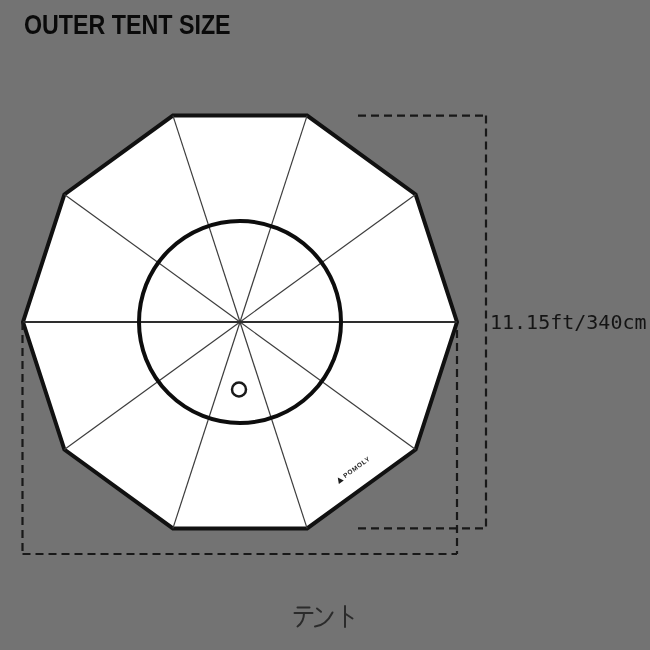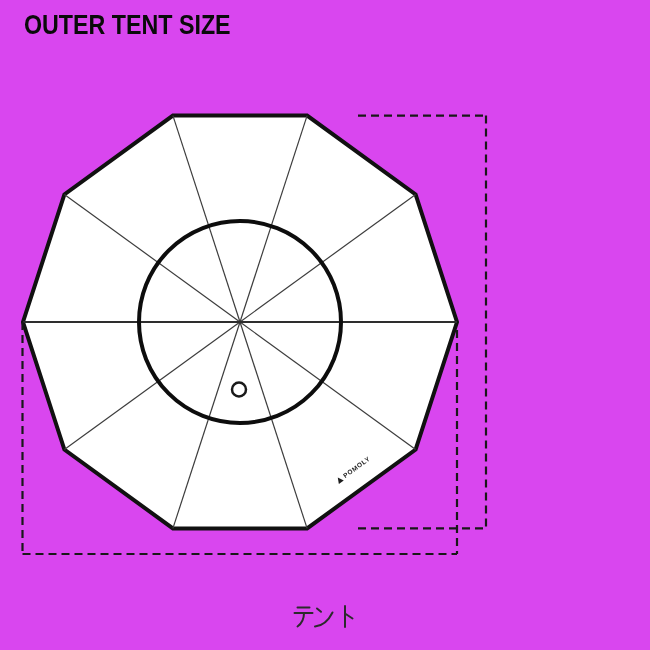--- a/index.html
+++ b/index.html
@@ -1,17 +1,17 @@
 <!DOCTYPE html>
 <html><head>
 <meta charset="utf-8">
 <style>
   html,body{margin:0;padding:0;background:#ffffff;}
   .canvas{
-    position:relative;width:650px;height:650px;background:#d946ef;overflow:hidden;
+    position:relative;width:650px;height:650px;background:#737373;overflow:hidden;
     font-family:"Liberation Sans",sans-serif;
   }
   .page-title{
     position:absolute;left:24px;top:9px;margin:0;
     font-size:28px;font-weight:bold;color:#0a0a0a;letter-spacing:0px;
     transform:scaleX(0.83);transform-origin:left center;white-space:nowrap;
   }
   .diagram-svg{position:absolute;left:0;top:0;}
   .dim-label{
     position:absolute;color:#141414;
@@ -70,20 +70,21 @@
       <path d="M457,330 V554"></path>
       <path d="M22.5,554 H457"></path>
     </g>
   </svg>
 
   <div class="brand-logo">
     <span class="brand-triangle"></span>
     <span class="brand-text">POMOLY</span>
   </div>
 
+  <span class="dim-label height">11.15ft/340cm</span>
 
   <svg class="caption-ja" width="62" height="26" viewBox="0 0 62 26" role="img" aria-label="テント">
     <g fill="none" stroke="#2b2b2b" stroke-width="2" stroke-linecap="round">
 
       <path d="M4.5,4.5 H16.5 M1.5,10 H19.5 M11,10 C11,15.5 9.5,20 4.5,23.5"></path>
 
       <path d="M24,5.5 L28,8.8 M22,23.5 C28,23 35,18.5 39.5,9.5"></path>
 
       <path d="M52,3 V24 M52,10.5 L59.5,15.5"></path>
     </g>

